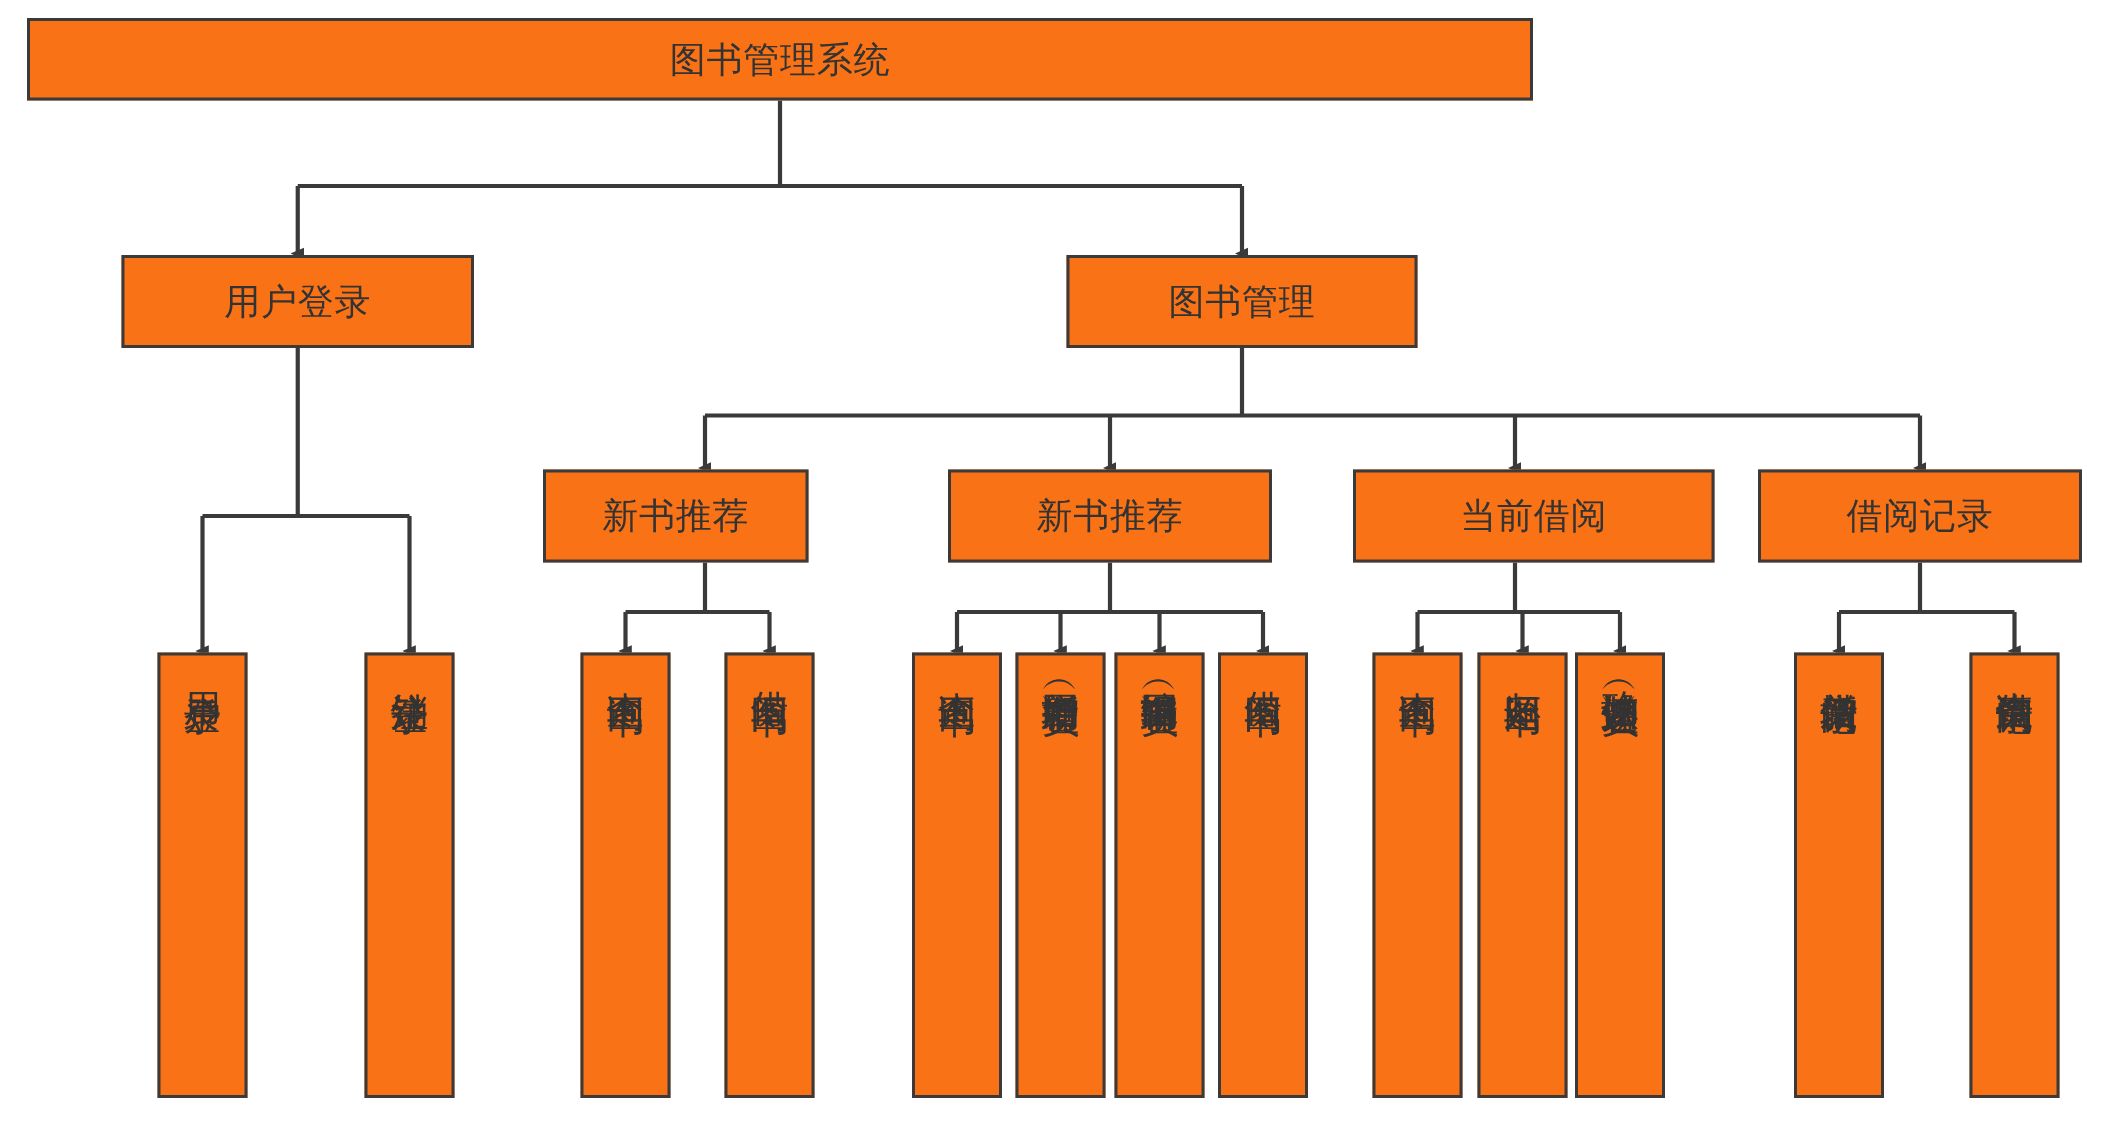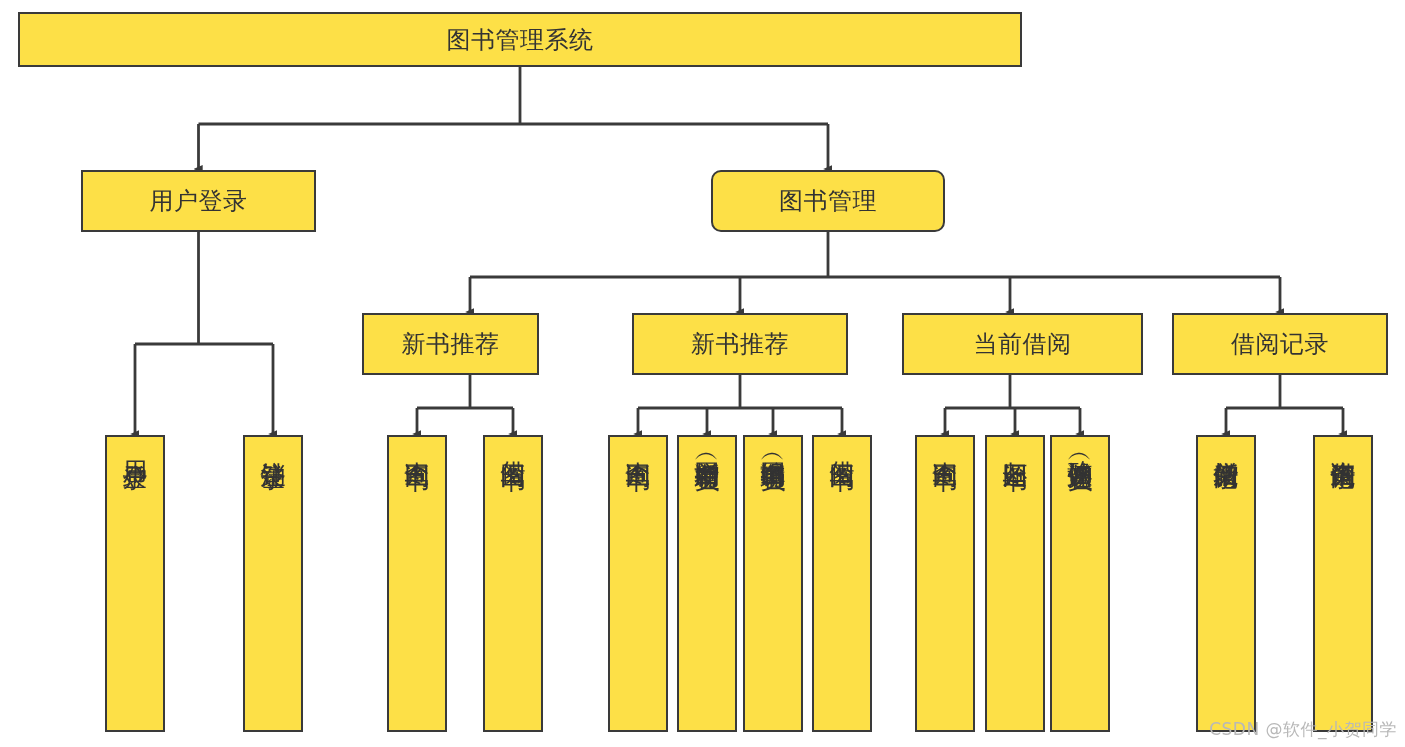--- a/index.html
+++ b/index.html
@@ -22,21 +22,21 @@
     position: absolute;
     left: 0;
     top: 0;
     width: 1405px;
     height: 747px;
     pointer-events: none;
   }
   .node {
     position: absolute;
     box-sizing: border-box;
-    background: #fde047;
+    background: #f97316;
     border: 2.5px solid #3a3a3a;
     display: flex;
     align-items: center;
     justify-content: center;
     color: #333333;
   }
   .node .label {
     text-align: center;
     line-height: 1.0;
     white-space: nowrap;
@@ -125,21 +125,21 @@
       </g>
   </svg>
 
   <div id="node-layer">
       <div class="node horizontal root" style="left: 18px; top: 12px; width: 1004px; height: 55px;">
         <span class="label">图书管理系统</span>
       </div>
       <div class="node horizontal" style="left: 81px; top: 170px; width: 235px; height: 62px;">
         <span class="label">用户登录</span>
       </div>
-      <div class="node horizontal" style="left: 711px; top: 170px; width: 234px; height: 62px; border-radius: 10px;">
+      <div class="node horizontal" style="left: 711px; top: 170px; width: 234px; height: 62px;">
         <span class="label">图书管理</span>
       </div>
       <div class="node horizontal" style="left: 362px; top: 313px; width: 177px; height: 62px;">
         <span class="label">新书推荐</span>
       </div>
       <div class="node horizontal" style="left: 632px; top: 313px; width: 216px; height: 62px;">
         <span class="label">新书推荐</span>
       </div>
       <div class="node horizontal" style="left: 902px; top: 313px; width: 241px; height: 62px;">
         <span class="label">当前借阅</span>
@@ -181,14 +181,13 @@
         <span class="label">确认归还（管理员）</span>
       </div>
       <div class="node vertical tall-text" style="left: 1196px; top: 435px; width: 60px; height: 297px;">
         <span class="label">新增借阅记录</span>
       </div>
       <div class="node vertical tall-text" style="left: 1313px; top: 435px; width: 60px; height: 297px;">
         <span class="label">查询借阅记录</span>
       </div>
     </div>
 
-  <div class="watermark">CSDN @软件_小贺同学</div>
 </div>
 
 </body></html>

